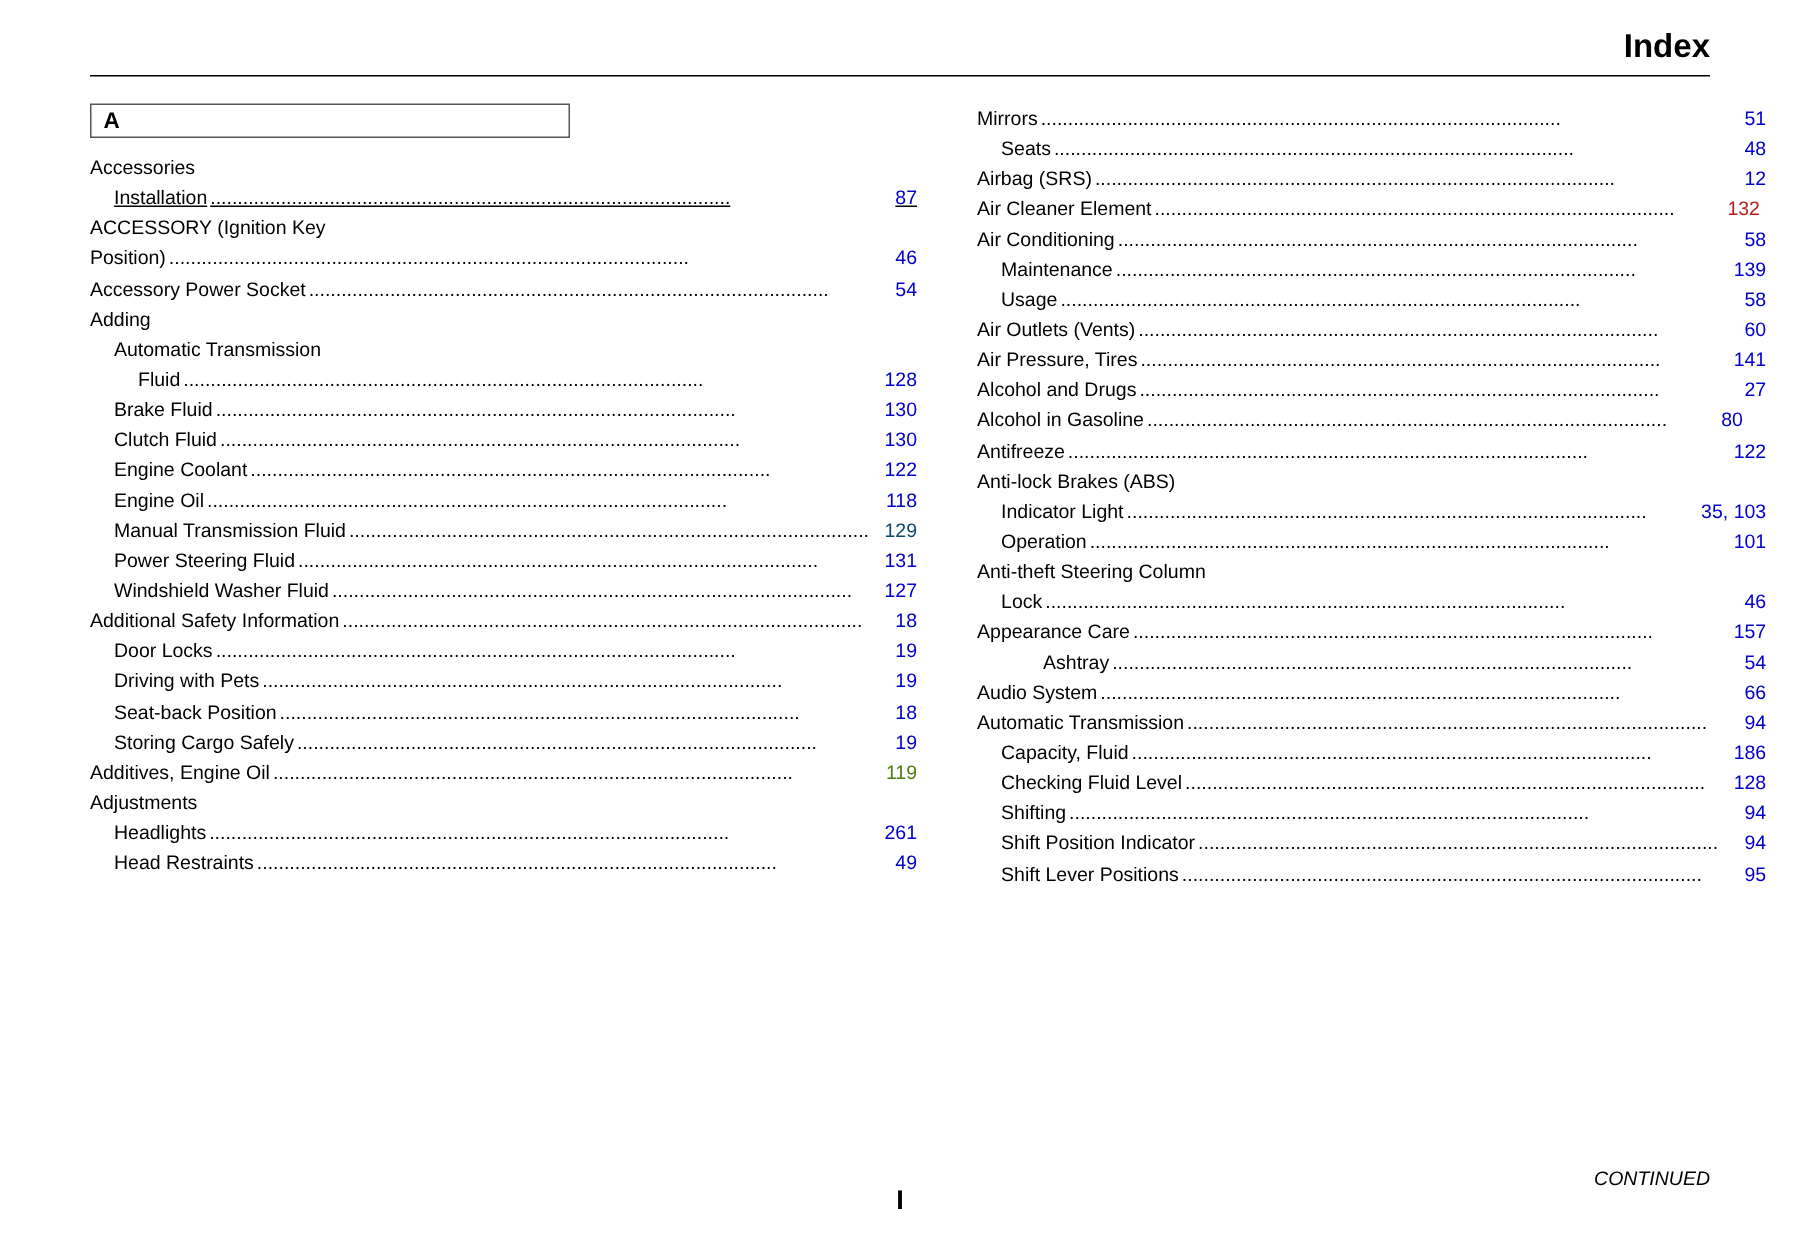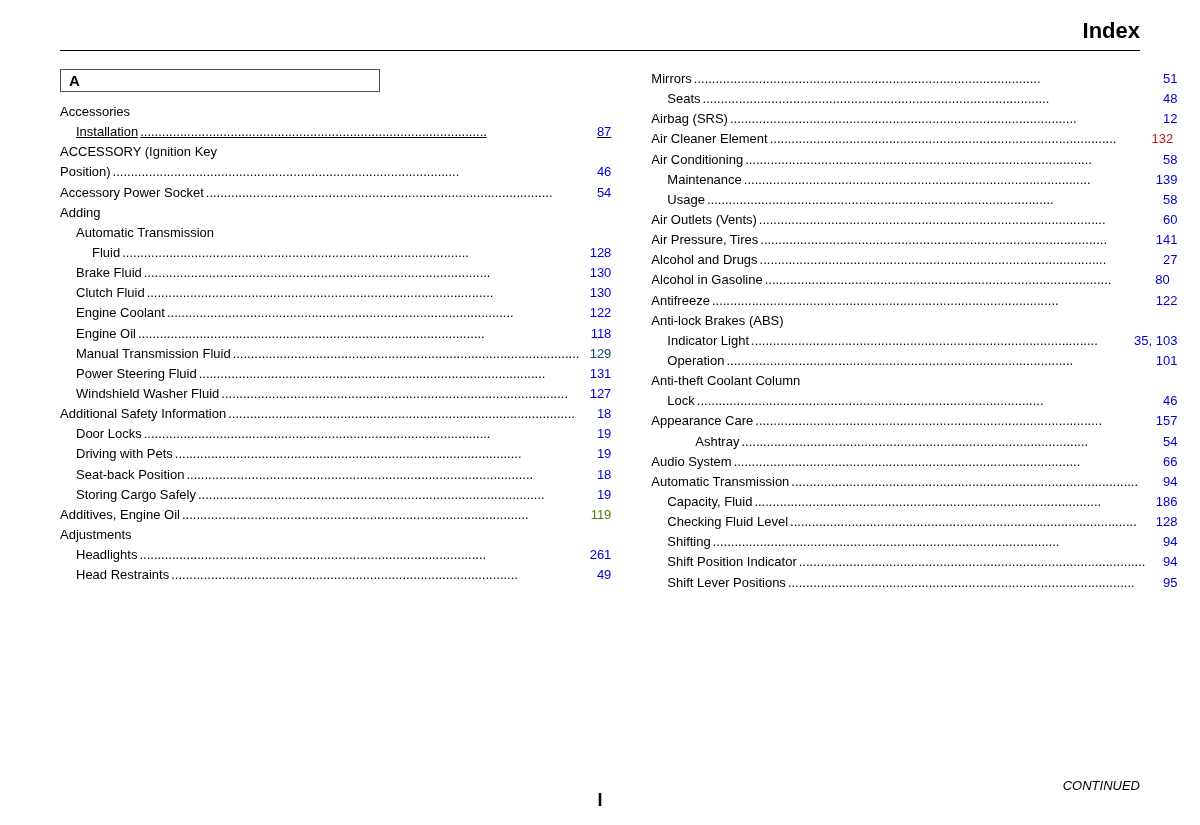--- a/index.html
+++ b/index.html
@@ -234,42 +234,42 @@
             <span style="color: rgb(0, 0, 204); min-width: 30px; text-align: right; white-space: nowrap;">141</span>
           </div>
           <div style="display: flex; line-height: 1.55; font-size: 13px; align-items: baseline;">
             <span style="padding-left: 0px; white-space: nowrap;">Alcohol and Drugs</span>
             <span style="flex: 1 1 0%; overflow: hidden; white-space: nowrap; letter-spacing: 0px; color: rgb(0, 0, 0); padding-left: 2px; padding-right: 2px;">................................................................................................</span>
             <span style="color: rgb(0, 0, 204); min-width: 30px; text-align: right; white-space: nowrap;">27</span>
           </div>
           <div style="display: flex; line-height: 1.55; font-size: 13px; align-items: baseline;">
             <span style="padding-left: 0px; white-space: nowrap;">Alcohol in Gasoline</span>
             <span style="flex: 1 1 0%; overflow: hidden; white-space: nowrap; letter-spacing: 0px; color: rgb(0, 0, 0); padding-left: 2px; padding-right: 2px;">................................................................................................</span>
-            <span style="color: rgb(0, 0, 204); min-width: 30px; text-align: center; white-space: nowrap;">80</span>
+            <span style="color: rgb(0, 0, 204); min-width: 30px; text-align: left; white-space: nowrap;">80</span>
           </div>
           <div style="display: flex; line-height: 1.55; font-size: 13px; align-items: baseline;">
             <span style="padding-left: 0px; white-space: nowrap;">Antifreeze</span>
             <span style="flex: 1 1 0%; overflow: hidden; white-space: nowrap; letter-spacing: 0px; color: rgb(0, 0, 0); padding-left: 2px; padding-right: 2px;">................................................................................................</span>
             <span style="color: rgb(0, 0, 204); min-width: 30px; text-align: right; white-space: nowrap;">122</span>
           </div>
           <div style="display: flex; line-height: 1.55; font-size: 13px; align-items: baseline;">
             <span style="padding-left: 0px; flex: 1 1 0%;">Anti-lock Brakes  (ABS)</span>
           </div>
           <div style="display: flex; line-height: 1.55; font-size: 13px; align-items: baseline;">
             <span style="padding-left: 16px; white-space: nowrap;">Indicator Light</span>
             <span style="flex: 1 1 0%; overflow: hidden; white-space: nowrap; letter-spacing: 0px; color: rgb(0, 0, 0); padding-left: 2px; padding-right: 2px;">................................................................................................</span>
             <span style="color: rgb(0, 0, 204); min-width: 30px; text-align: right; white-space: nowrap;">35, 103</span>
           </div>
           <div style="display: flex; line-height: 1.55; font-size: 13px; align-items: baseline;">
             <span style="padding-left: 16px; white-space: nowrap;">Operation</span>
             <span style="flex: 1 1 0%; overflow: hidden; white-space: nowrap; letter-spacing: 0px; color: rgb(0, 0, 0); padding-left: 2px; padding-right: 2px;">................................................................................................</span>
             <span style="color: rgb(0, 0, 204); min-width: 30px; text-align: right; white-space: nowrap;">101</span>
           </div>
           <div style="display: flex; line-height: 1.55; font-size: 13px; align-items: baseline;">
-            <span style="padding-left: 0px; flex: 1 1 0%;">Anti-theft  Coolant  Column</span>
+            <span style="padding-left: 0px; flex: 1 1 0%;">Anti-theft  Steering  Column</span>
           </div>
           <div style="display: flex; line-height: 1.55; font-size: 13px; align-items: baseline;">
             <span style="padding-left: 16px; white-space: nowrap;">Lock</span>
             <span style="flex: 1 1 0%; overflow: hidden; white-space: nowrap; letter-spacing: 0px; color: rgb(0, 0, 0); padding-left: 2px; padding-right: 2px;">................................................................................................</span>
             <span style="color: rgb(0, 0, 204); min-width: 30px; text-align: right; white-space: nowrap;">46</span>
           </div>
           <div style="display: flex; line-height: 1.55; font-size: 13px; align-items: flex-end;">
             <span style="padding-left: 0px; white-space: nowrap;">Appearance Care</span>
             <span style="flex: 1 1 0%; overflow: hidden; white-space: nowrap; letter-spacing: 0px; color: rgb(0, 0, 0); padding-left: 2px; padding-right: 2px;">................................................................................................</span>
             <span style="color: rgb(0, 0, 204); min-width: 30px; text-align: right; white-space: nowrap;">157</span>

